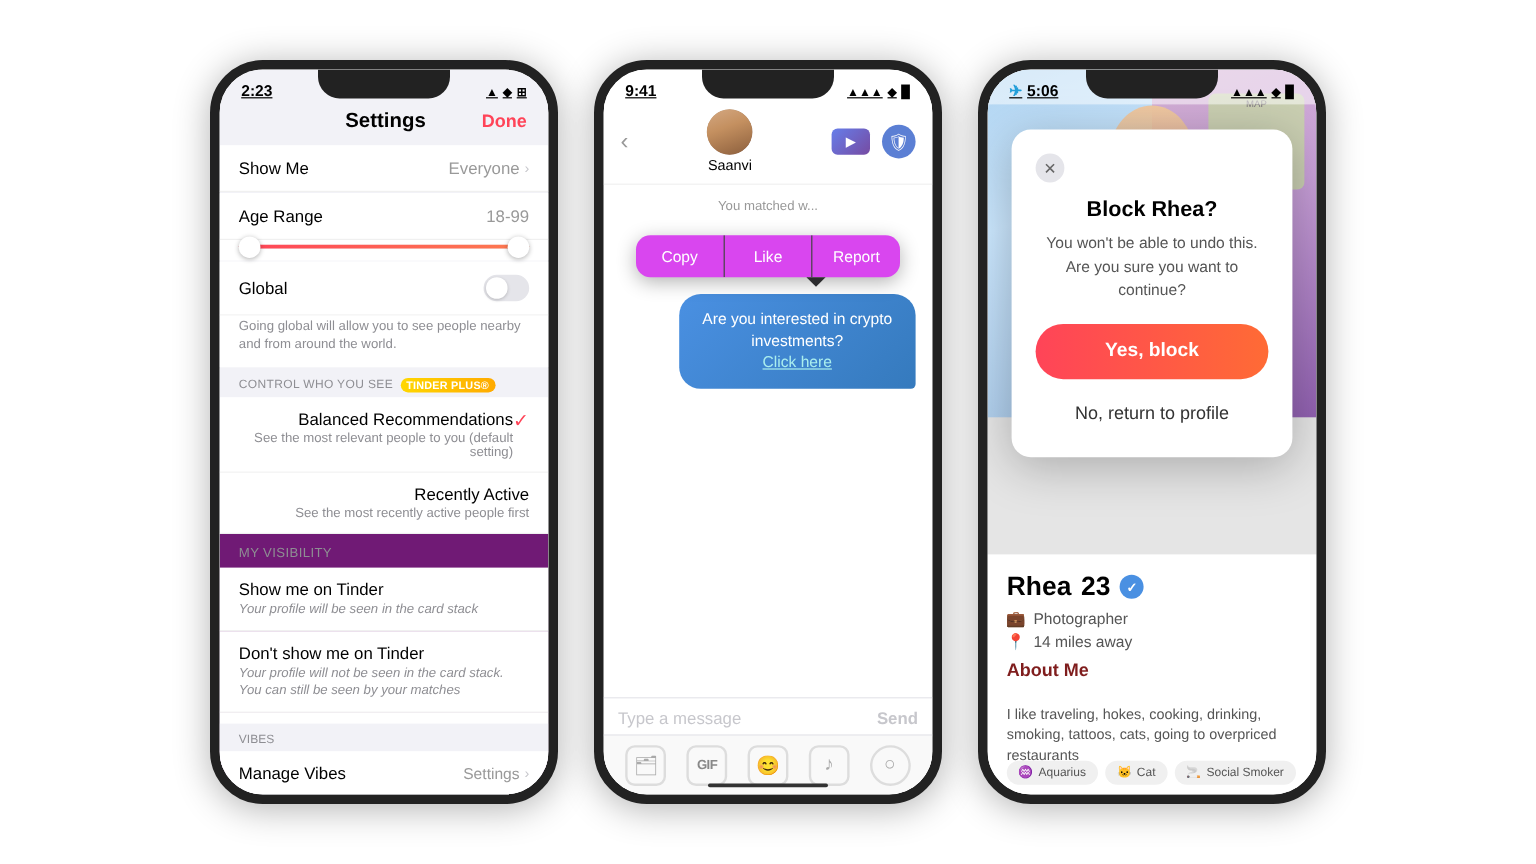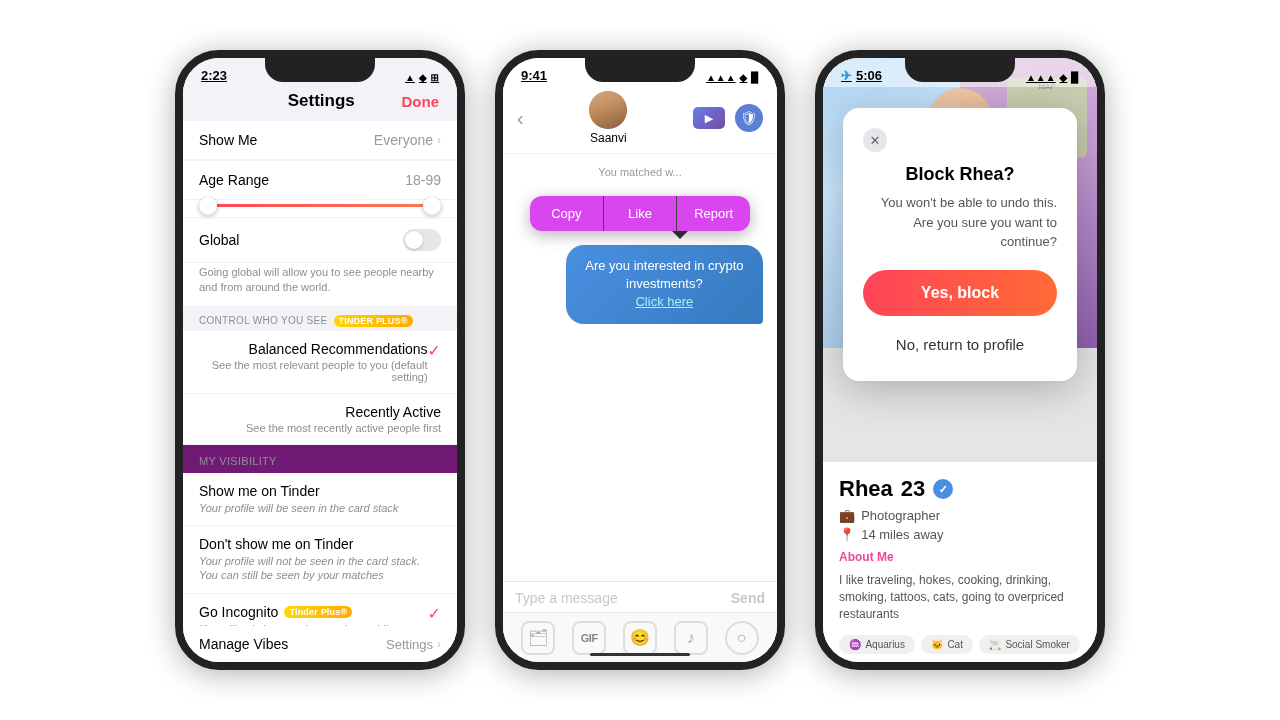--- a/index.html
+++ b/index.html
@@ -431,21 +431,21 @@
     .block-title {
       font-size: 18px;
       font-weight: 700;
       color: #000;
       text-align: center;
       margin-bottom: 8px;
     }
     .block-desc {
       font-size: 13px;
       color: #555;
-      text-align: right;
+      text-align: center;
       line-height: 1.5;
       margin-bottom: 18px;
     }
     .block-yes-btn {
       width: 100%;
       background: linear-gradient(to right, #ff4458, #ff6b35);
       color: #fff;
       font-size: 16px;
       font-weight: 700;
       padding: 14px;
@@ -492,24 +492,24 @@
     }
     .p3-detail {
       font-size: 13px;
       color: #555;
       display: flex;
       align-items: center;
       gap: 6px;
       margin-bottom: 4px;
     }
     .p3-about-title {
-      font-size: 12px;
+      font-size: 15px;
       font-weight: 700;
-      color: #ec4899;
-      margin: 8px 0 8px;
+      color: #7f1d1d;
+      margin: 8px 0 20px;
     }
     .p3-about-text {
       font-size: 12px;
       color: #555;
       line-height: 1.4;
     }
     .p3-tags {
       display: flex;
       gap: 6px;
       position: absolute;
@@ -630,20 +630,21 @@
             <span>Go Incognito</span>
             <span class="tinder-plus-badge">Tinder Plus®</span>
           </div>
           <div class="vis-sub">You will only be seen by people you Like</div>
         </div>
         <span class="checkmark">✓</span>
       </div>
     </div>
 
     <div class="vibes-section">
+      <div class="vibes-label">VIBES</div>
       <div class="vibes-row">
         <span class="vibes-title">Manage Vibes</span>
         <span class="vibes-right">
           <span>Settings</span>
           <span class="chevron">›</span>
         </span>
       </div>
     </div>
   </div>
 </div>

